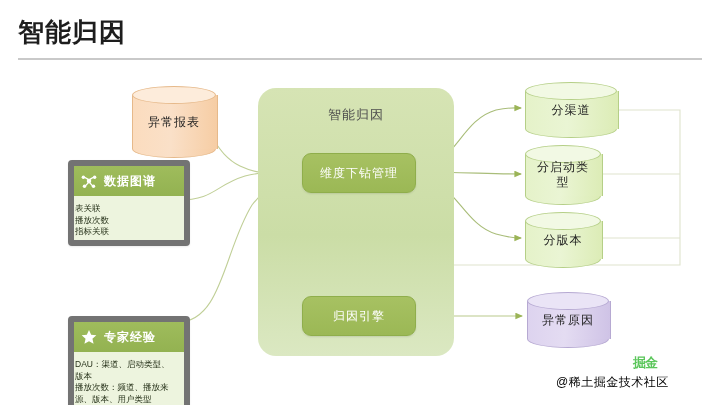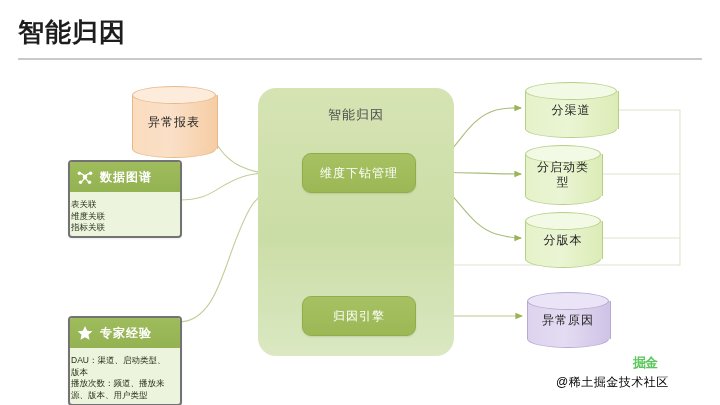--- a/index.html
+++ b/index.html
@@ -88,21 +88,21 @@
   .cyl-purple{
     --edge:#b6a9d2;
     --fill:linear-gradient(90deg,#ddd3ef 0%,#e4dcf2 45%,#cfc3e6 100%);
     --topfill:#eae4f6;
     left:527px;top:292px;width:82px;height:56px;
   }
 
   
   .card{
     position:absolute;left:68px;width:110px;
-    border:2px solid #737373;border-radius:4px;
+    border:6px solid #737373;border-radius:4px;
     background:#edf4de;box-shadow:0 1px 2px rgba(0,0,0,.08);
     overflow:hidden;
   }
   .card-head{
     height:30px;background:linear-gradient(180deg,#9fbc5c 0%,#93b251 100%);
     display:flex;align-items:center;gap:6px;padding:0 6px;box-sizing:border-box;
   }
   .card-head .ttl{
     font-size:12px;color:#ffffff;font-weight:bold;letter-spacing:1px;
   }
@@ -188,21 +188,21 @@
           <path d="M11 11 L5.5 7.8 L6.5 6.2 L12 9.4 z"></path>
           <path d="M13 11 L18.5 7.8 L17.5 6.2 L12 9.4 z"></path>
           <path d="M11.2 13 L6.6 18 L7.9 19.1 L12.5 14 z"></path>
           <path d="M12.8 13 L17.4 18 L16.1 19.1 L11.5 14 z"></path>
         </g>
       </svg>
       <span class="ttl">数据图谱</span>
     </div>
     <div class="card-body">
       <div>表关联</div>
-      <div>维度关联</div>
+      <div>播放次数</div>
       <div>指标关联</div>
     </div>
   </div>
 
   <div class="card card-expert">
     <div class="card-head">
       <svg class="ico" viewBox="0 0 24 24">
         <path fill="#ffffff" d="M12 2.6 L14.9 9.0 L21.8 9.7 L16.6 14.3 L18.1 21.1 L12 17.6 L5.9 21.1 L7.4 14.3 L2.2 9.7 L9.1 9.0 z"></path>
       </svg>
       <span class="ttl">专家经验</span>

